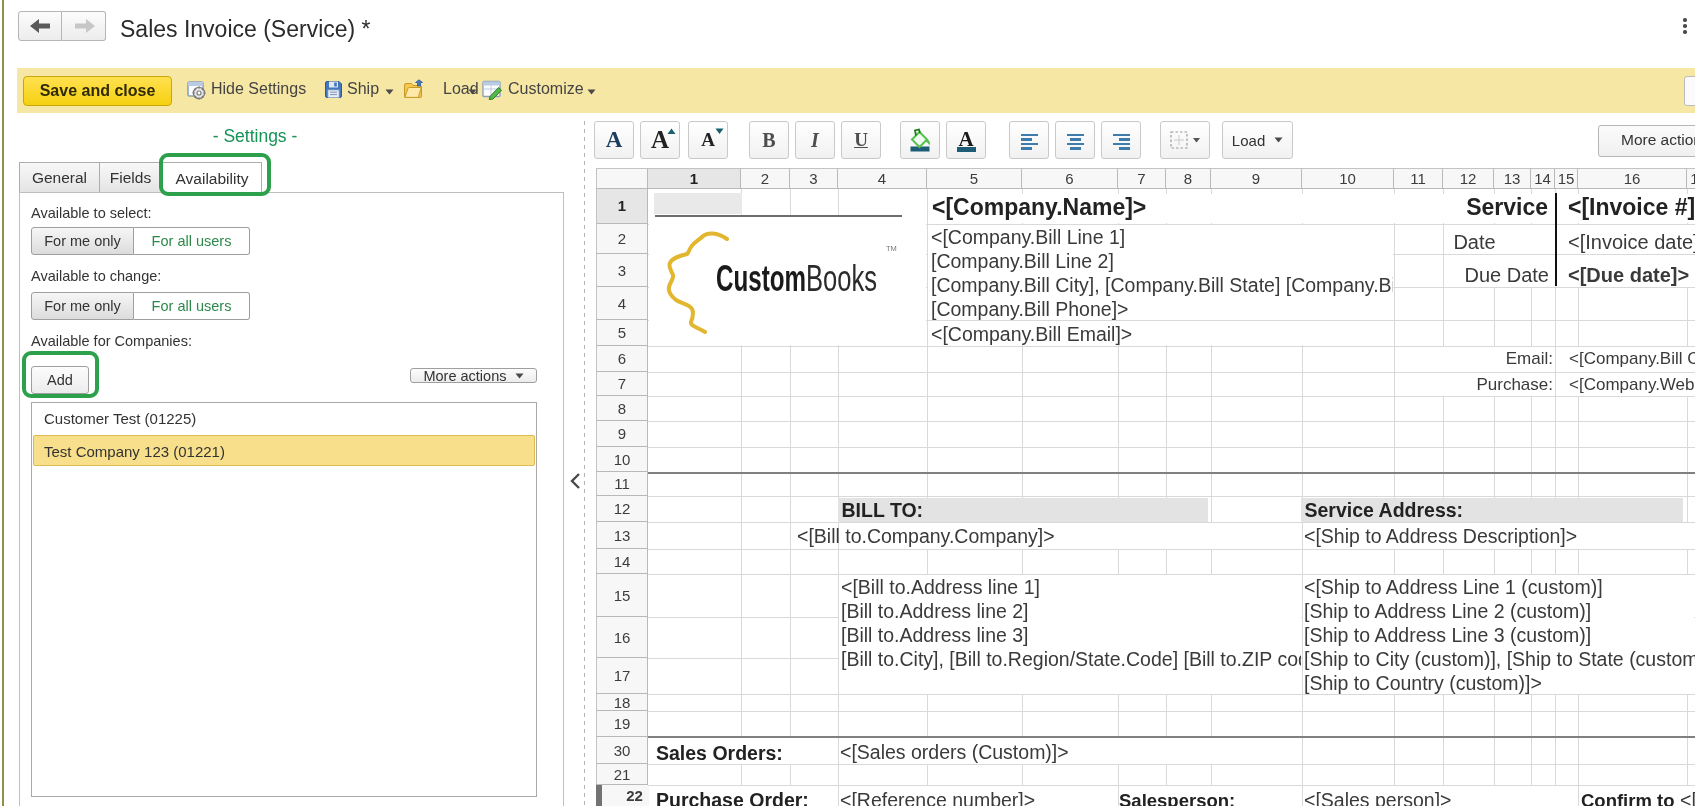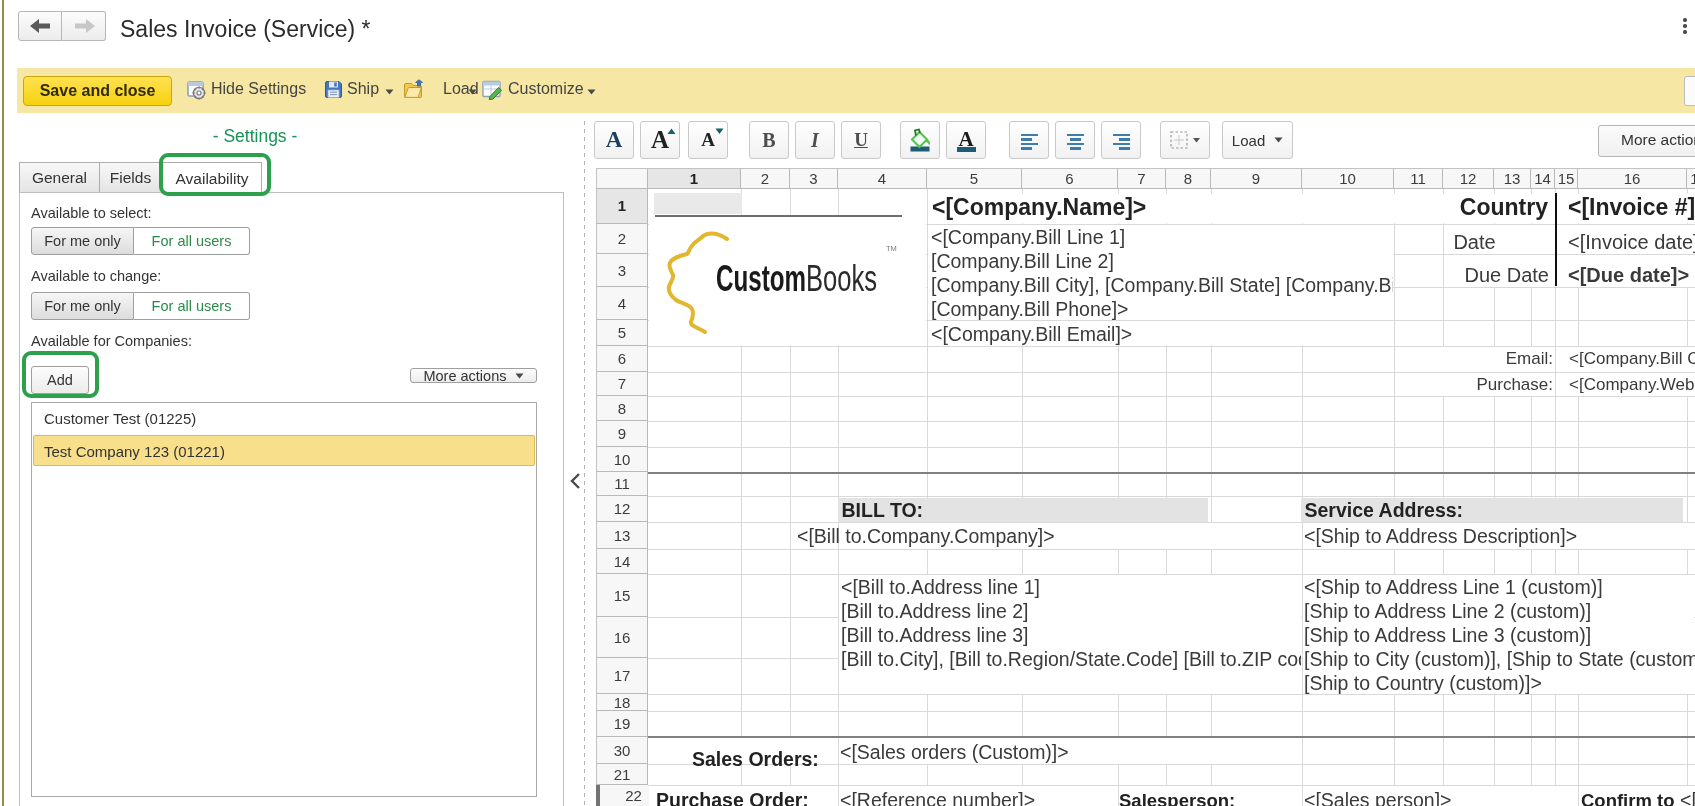--- a/index.html
+++ b/index.html
@@ -209,21 +209,21 @@
 <div class="hc" style="left:596px;top:496px;width:52px;height:26px;border-left:1px solid #c3c3c3;">12</div>
 <div class="hc" style="left:596px;top:522px;width:52px;height:27px;border-left:1px solid #c3c3c3;">13</div>
 <div class="hc" style="left:596px;top:549px;width:52px;height:25px;border-left:1px solid #c3c3c3;">14</div>
 <div class="hc" style="left:596px;top:574px;width:52px;height:43px;border-left:1px solid #c3c3c3;">15</div>
 <div class="hc" style="left:596px;top:617px;width:52px;height:41px;border-left:1px solid #c3c3c3;">16</div>
 <div class="hc" style="left:596px;top:658px;width:52px;height:36px;border-left:1px solid #c3c3c3;">17</div>
 <div class="hc" style="left:596px;top:694px;width:52px;height:17px;border-left:1px solid #c3c3c3;">18</div>
 <div class="hc" style="left:596px;top:711px;width:52px;height:26px;border-left:1px solid #c3c3c3;">19</div>
 <div class="hc" style="left:596px;top:737px;width:52px;height:27px;border-left:1px solid #c3c3c3;">30</div>
 <div class="hc" style="left:596px;top:764px;width:52px;height:21px;border-left:1px solid #c3c3c3;">21</div>
-<div class="hc" style="left:596px;top:785px;width:72px;height:22px;border-left:4px solid #737373;">22</div>
+<div class="hc" style="left:596px;top:785px;width:72px;height:22px;border-left:6px solid #737373;font-weight:bold;">22</div>
 <div class="gl" style="left:648px;top:223.5px;width:1047px;height:1px;"></div>
 <div class="gl" style="left:648px;top:254px;width:1047px;height:1px;"></div>
 <div class="gl" style="left:648px;top:287px;width:1047px;height:1px;"></div>
 <div class="gl" style="left:648px;top:320px;width:1047px;height:1px;"></div>
 <div class="gl" style="left:648px;top:346px;width:1047px;height:1px;"></div>
 <div class="gl" style="left:648px;top:372px;width:1047px;height:1px;"></div>
 <div class="gl" style="left:648px;top:396px;width:1047px;height:1px;"></div>
 <div class="gl" style="left:648px;top:421px;width:1047px;height:1px;"></div>
 <div class="gl" style="left:648px;top:447px;width:1047px;height:1px;"></div>
 <div class="gl" style="left:648px;top:472px;width:1047px;height:1px;"></div>
@@ -283,40 +283,40 @@
 <div class="a" style="left:648px;top:736px;width:1047px;height:2px;background:#808080;"></div>
 <div class="a" style="left:654px;top:193px;width:88px;height:21px;background:#e9e9e9;"></div>
 <div class="a" style="left:655px;top:214.5px;width:247px;height:2px;background:#6e6e6e;"></div>
 <svg class="a" style="left:655px;top:218px;" width="250" height="125">
 <path d="M72 21 C62 14 52 14 47 19 C43 23 39 24 36 29 C34 32 34 34 32 36 C24 38 17 40 15 45 C13 49 16 52 18 57 C19 61 15 64 14 69 C13 74 16 78 21 82 C27 86 34 86 37 91 C39 95 38 99 36 104 C35 108 42 109 50 114" fill="none" stroke="#e2b62e" stroke-width="4" stroke-linecap="round"></path>
 <text x="61" y="73" font-family="Liberation Sans" font-size="36" font-weight="bold" fill="#1a1a1a" textLength="90" lengthAdjust="spacingAndGlyphs">Custom</text>
 <text x="151" y="73" font-family="Liberation Sans" font-size="36" fill="#2b2b2b" textLength="71" lengthAdjust="spacingAndGlyphs">Books</text>
 <text x="231" y="33" font-family="Liberation Sans" font-size="7.5" fill="#777">TM</text>
 </svg>
 <div class="cb" style="left:932px;top:194px;font-size:23px;">&lt;[Company.Name]&gt;</div>
-<div class="cb" style="left:1394px;top:194px;width:154px;text-align:right;font-size:23px;">Country</div>
+<div class="cb" style="left:1394px;top:194px;width:154px;text-align:right;font-size:23px;">Service</div>
 <div class="a" style="left:1555px;top:193px;width:2px;height:93px;background:#111;"></div>
 <div class="cb" style="left:1568px;top:194px;font-size:23px;">&lt;[Invoice #]&gt;</div>
 <div class="ct" style="left:931px;top:225px;width:462px;height:95px;line-height:24px;overflow:hidden;">&lt;[Company.Bill Line 1]<br>[Company.Bill Line 2]<br><span style="display:inline-block;white-space:nowrap;">[Company.Bill City], [Company.Bill State] [Company.Bill ZIP]</span><br>[Company.Bill Phone]&gt;</div>
 <div class="ct" style="left:931px;top:323px;">&lt;[Company.Bill Email]&gt;</div>
 <div class="ct" style="left:1400px;top:231px;width:149px;text-align:center;font-size:20px;">Date</div>
 <div class="ct" style="left:1568px;top:231px;font-size:20px;">&lt;[Invoice date]&gt;</div>
 <div class="ct" style="left:1400px;top:264px;width:149px;text-align:right;font-size:20px;">Due Date</div>
 <div class="ct" style="left:1568px;top:264px;font-size:20px;font-weight:bold;">&lt;[Due date]&gt;</div>
 <div class="ct" style="left:1400px;top:349px;width:153px;text-align:right;font-size:17px;">Email:</div>
 <div class="ct" style="left:1569px;top:349px;font-size:17px;">&lt;[Company.Bill Cell Phone]&gt;</div>
 <div class="ct" style="left:1400px;top:375px;width:153px;text-align:right;font-size:17px;">Purchase:</div>
 <div class="ct" style="left:1569px;top:375px;font-size:17px;">&lt;[Company.Website]&gt;</div>
 <div class="a" style="left:838px;top:498px;width:370px;height:24px;background:#e3e3e3;"></div>
 <div class="a" style="left:1301px;top:498px;width:382px;height:24px;background:#e3e3e3;"></div>
 <div class="cb" style="left:841.5px;top:499px;">BILL TO:</div>
 <div class="cb" style="left:1304.5px;top:499px;">Service Address:</div>
 <div class="ct" style="left:797px;top:525px;text-align:right;">&lt;[Bill to.Company.Company]&gt;</div>
 <div class="ct" style="left:1304px;top:525px;">&lt;[Ship to Address Description]&gt;</div>
 <div class="ct" style="left:841px;top:575px;width:460px;height:119px;line-height:24px;overflow:hidden;">&lt;[Bill to.Address line 1]<br>[Bill to.Address line 2]<br>[Bill to.Address line 3]<br><span style="display:inline-block;white-space:nowrap;">[Bill to.City], [Bill to.Region/State.Code] [Bill to.ZIP code]&gt;</span></div>
 <div class="ct" style="left:1304px;top:575px;width:460px;height:119px;line-height:24px;">&lt;[Ship to Address Line 1 (custom)]<br>[Ship to Address Line 2 (custom)]<br>[Ship to Address Line 3 (custom)]<br><span style="display:inline-block;white-space:nowrap;">[Ship to City (custom)], [Ship to State (custom)] [Ship</span><br>[Ship to Country (custom)]&gt;</div>
-<div class="cb" style="left:692px;top:742px;margin-top:6px;">Sales Orders:</div>
+<div class="cb" style="left:656px;top:742px;">Sales Orders:</div>
 <div class="ct" style="left:840px;top:741px;">&lt;[Sales orders (Custom)]&gt;</div>
 <div class="cb" style="left:656px;top:789px;">Purchase Order:</div>
 <div class="ct" style="left:840px;top:789px;">&lt;[Reference number]&gt;</div>
 <div class="cb" style="left:1119px;top:790px;font-size:18.5px;">Salesperson:</div>
 <div class="ct" style="left:1304px;top:789px;">&lt;[Sales person]&gt;</div>
 <div class="cb" style="left:1581px;top:790px;font-size:18.5px;">Confirm to</div>
 <div class="ct" style="left:1680px;top:789px;">&lt;[Confirm to]&gt;</div>
 </body></html>

